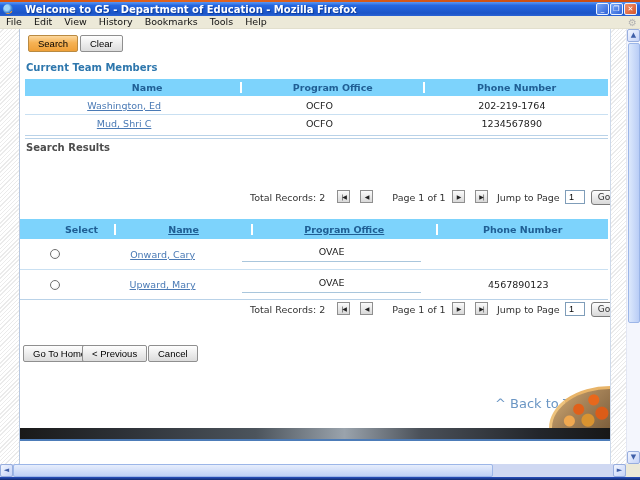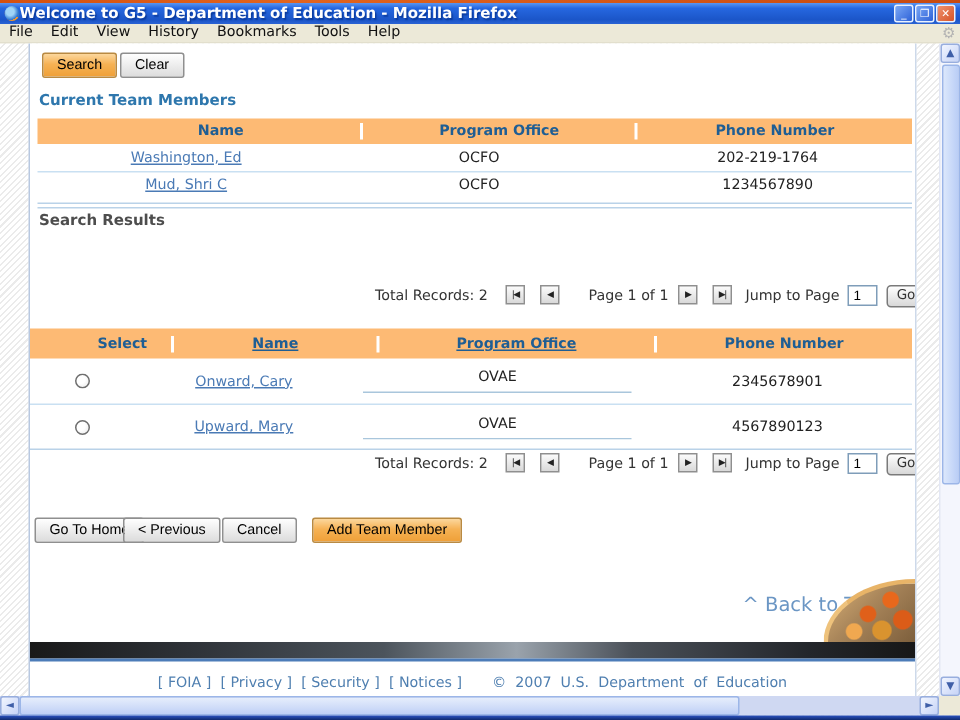--- a/index.html
+++ b/index.html
@@ -8,21 +8,21 @@
 
   
   .top-edge { position:absolute; top:0; left:0; right:0; height:2px;
     background:linear-gradient(90deg,#d4500f,#e2641e 30%,#c84a10); }
   .titlebar { position:absolute; top:2px; left:0; right:0; height:14px;
     background:linear-gradient(180deg,#5a96f2 0%,#2667e0 25%,#1b55c8 80%,#2a63d4 100%);
     display:flex; align-items:center; padding-left:3px; }
   .fx-icon { width:10px; height:10px; border-radius:50%; flex:0 0 auto;
     background:radial-gradient(circle at 38% 38%, #9fd4f7 0 30%, #2f76cf 62%, transparent 63%),
       conic-gradient(from 120deg, #f59a2c 0 140deg, #e06a10 140deg 200deg, #2f76cf 200deg 360deg); }
-  .title-text { color:#fff; font-size:10px; font-weight:bold; margin-left:0;
+  .title-text { color:#fff; font-size:10px; font-weight:bold; margin-left:12px;
     text-shadow:1px 1px 1px #0a3a9c; white-space:nowrap; }
   .win-btns { position:absolute; right:3px; top:1px; display:flex; gap:1px; }
   .wbtn { width:13px; height:12px; border:1px solid #eaf2ff; border-radius:2px;
     color:#fff; font-size:7px; line-height:10px; text-align:center; }
   .wbtn.min,.wbtn.res { background:linear-gradient(135deg,#7aa7f5,#2e62d8); }
   .wbtn.cls { background:linear-gradient(135deg,#f0926e,#d6552a); }
 
   .menubar { position:absolute; top:16px; left:0; right:0; height:13px; background:#ece9d8;
     display:flex; align-items:flex-start; font-size:9.5px; color:#111; border-bottom:1px solid #e2dfcd; }
   .menu-item { padding:0 6px; }
@@ -56,21 +56,21 @@
   .btn-gray { background:linear-gradient(180deg,#fefefe,#dcdcdc); border:1px solid #8f8f8f; }
 
   
   .abs { position:absolute; }
   .h-blue { color:#2e77ad; font-weight:bold; font-size:10px; }
   .h-gray { color:#4d4d4d; font-weight:bold; font-size:10px; }
   .instr { font-size:9px; letter-spacing:-0.2px; color:#222; line-height:1.55; width:586px; }
 
   .tbl { position:absolute; }
   .trow { display:flex; align-items:center; }
-  .thead { background:#fdba74;padding-left:29px; }
+  .thead { background:#7dd3fc;padding-left:29px; }
   .thead .cell { color:#1f5e94; font-weight:bold; font-size:9.5px; }
   .cell { text-align:center; font-size:9.5px; color:#222; overflow:hidden; }
   .sep-r { border-right:2px solid #fff; }
   .rline { border-top:1px solid #c9e0f2; }
   .link { color:#4a7ab5; text-decoration:underline; }
   .hline { height:1px; background:#b9d2e8; }
   .office-u { display:inline-block; width:92%; padding-bottom:4px; border-bottom:1px solid #a9c6dc; }
   .radio { width:10px; height:10px; border:1px solid #6f6f6f; border-radius:50%;
     background:radial-gradient(circle at 35% 35%, #fff 40%, #e7e7e7); margin:0 auto; }
 
@@ -173,21 +173,20 @@
           <div class="cell sep-r" style="width:24.5%;"><a class="link" href="#" style="font-weight:bold; color:#1f5e94;">Name</a></div>
           <div class="cell sep-r" style="width:33%;"><a class="link" href="#" style="font-weight:bold; color:#1f5e94;">Program Office</a></div>
           <div class="cell" style="width:30.5%;">Phone Number</div>
         </div>
         <div class="trow" style="height:30px;">
           <div class="cell" style="width:12%;">
               <div class="radio"></div>
             </div>
           <div class="cell" style="width:24.5%;"><a class="link" href="#">Onward, Cary</a></div>
           <div class="cell" style="width:33%;"><span class="office-u">OVAE</span></div>
-          <div class="cell" style="width:30.5%;">2345678901</div>
         </div>
         <div class="trow rline" style="height:30px;">
           <div class="cell" style="width:12%;">
               <div class="radio"></div>
             </div>
           <div class="cell" style="width:24.5%;"><a class="link" href="#">Upward, Mary</a></div>
           <div class="cell" style="width:33%;"><span class="office-u">OVAE</span></div>
           <div class="cell" style="width:30.5%;">4567890123</div>
         </div>
         <div class="hline"></div>
@@ -201,34 +200,26 @@
         <span class="pagbtn" style="left:432px; top:1px;">▶</span>
         <span class="pagbtn" style="left:455px; top:1px;">▶|</span>
         <span class="abs" style="left:477px; top:3px;">Jump to Page</span>
         <input class="jump-input" style="left: 545px; top: 1px;" value="1">
         <span class="go-btn" style="left:571px; top:1px;">Go</span>
       </div>
 
       <button class="btn btn-gray abs" style="left:3px; top:316px;">Go To Home</button>
       <button class="btn btn-gray abs" style="left:62px; top:316px;">&lt; Previous</button>
       <button class="btn btn-gray abs" style="left:128px; top:316px;">Cancel</button>
-      <button class="btn btn-orange abs" style="left:188px; top:316px;">Add Team Member</button>
 
       <a class="backtop abs" href="#" style="left:475px; top:367px; text-decoration:none;">^ Back to Top</a>
 
       <div class="photo"></div>
       <div class="band"></div>
 
-      <div class="footer">
-        <a href="#" style="color:#4f7fb0; text-decoration:none;">[ FOIA ]</a>
-        <a href="#" style="color:#4f7fb0; text-decoration:none;">[ Privacy ]</a>
-        <a href="#" style="color:#4f7fb0; text-decoration:none;">[ Security ]</a>
-        <a href="#" style="color:#4f7fb0; text-decoration:none;">[ Notices ]</a>
-        <span class="copyright">©  2007  U.S.  Department  of  Education</span>
-      </div>
     </div>
 
     <div class="vscroll">
       <span class="sb-btn v-up">▲</span>
       <div class="v-thumb"></div>
       <span class="sb-btn v-dn">▼</span>
     </div>
     <div class="hscroll">
       <span class="sb-btn h-lf">◄</span>
       <div class="h-thumb"></div>

